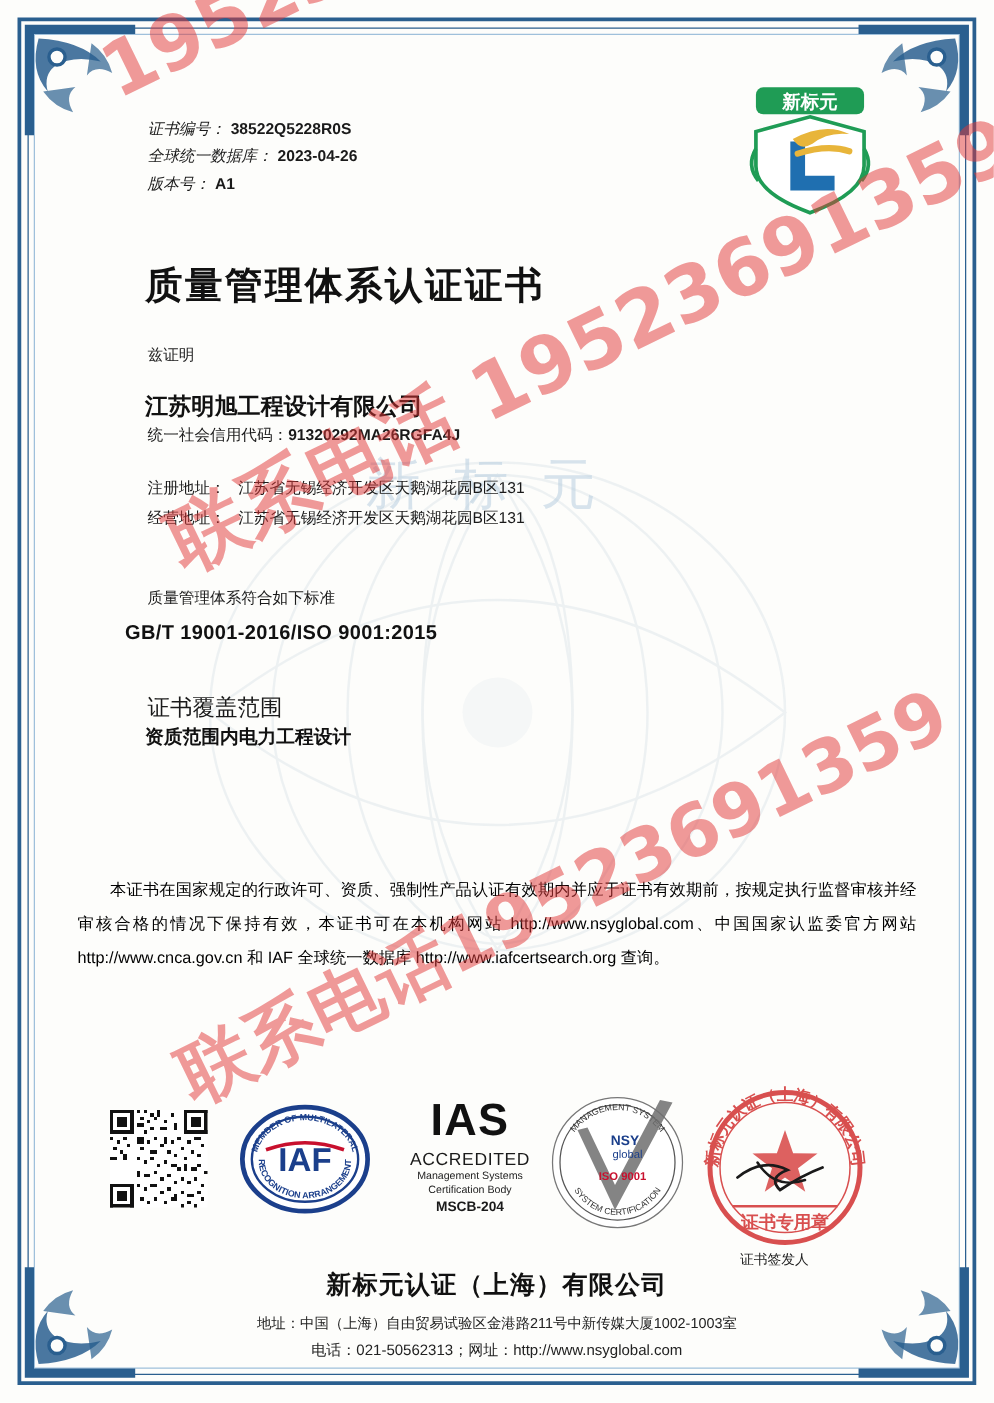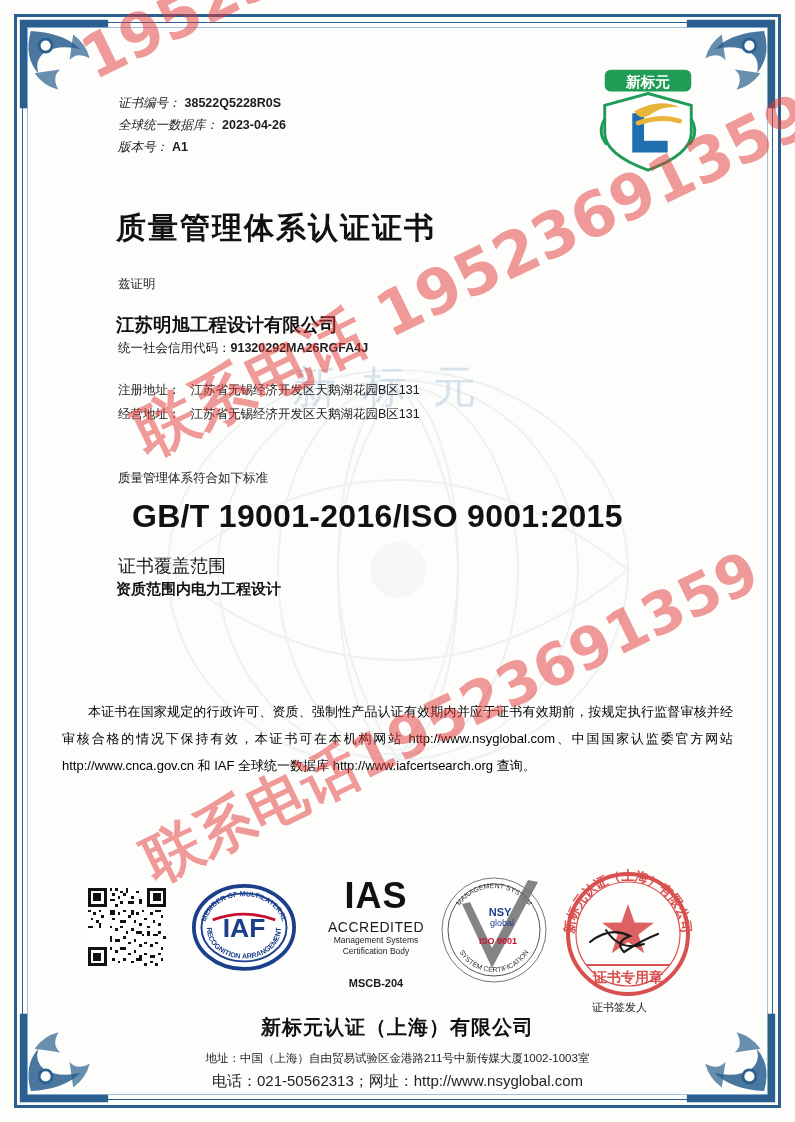--- a/index.html
+++ b/index.html
@@ -155,23 +155,23 @@
   .addr-val { margin-left: 10px; }
 
   .std-lead {
     position: absolute;
     left: 118px;
     top: 470px;
     font-size: 12.5px;
   }
   .std-value {
     position: absolute;
-    left: 132px;
+    left: 100px;
     top: 498px;
-    font-size: 32px;
+    font-size: 16px;
     font-weight: bold;
     letter-spacing: .3px;
     color: #111;
   }
 
   .scope-lead {
     position: absolute;
     left: 118px;
     top: 554px;
     font-size: 18px;
@@ -240,21 +240,21 @@
     margin-top: 3px;
   }
   .ias .ias-sub {
     font-size: 8.5px;
     line-height: 11px;
     color: #222;
   }
   .ias .ias-code {
     font-size: 11px;
     font-weight: bold;
-    margin-top: 20px;
+    margin-top: 3px;
   }
 
   .nsy-mark {
     position: absolute;
     left: 440px;
     top: 14px;
     width: 108px;
     height: 108px;
   }
 
@@ -287,21 +287,21 @@
     color: #111;
     letter-spacing: 1px;
   }
   .footer .f-addr {
     margin-top: 10px;
     font-size: 11.5px;
     color: #222;
   }
   .footer .f-contact {
     margin-top: 6px;
-    font-size: 15px;
+    font-size: 12px;
     color: #222;
   }
 
   
   .wm {
     position: absolute;
     color: rgba(226, 54, 54, 0.50);
     font-weight: bold;
     white-space: nowrap;
     pointer-events: none;

